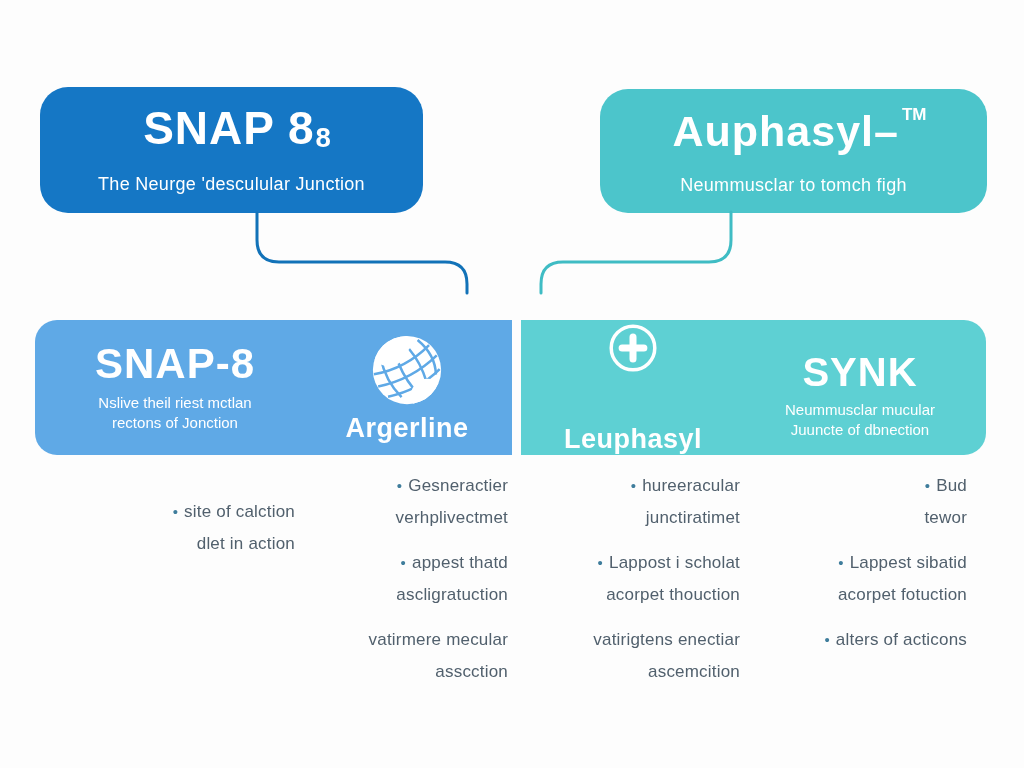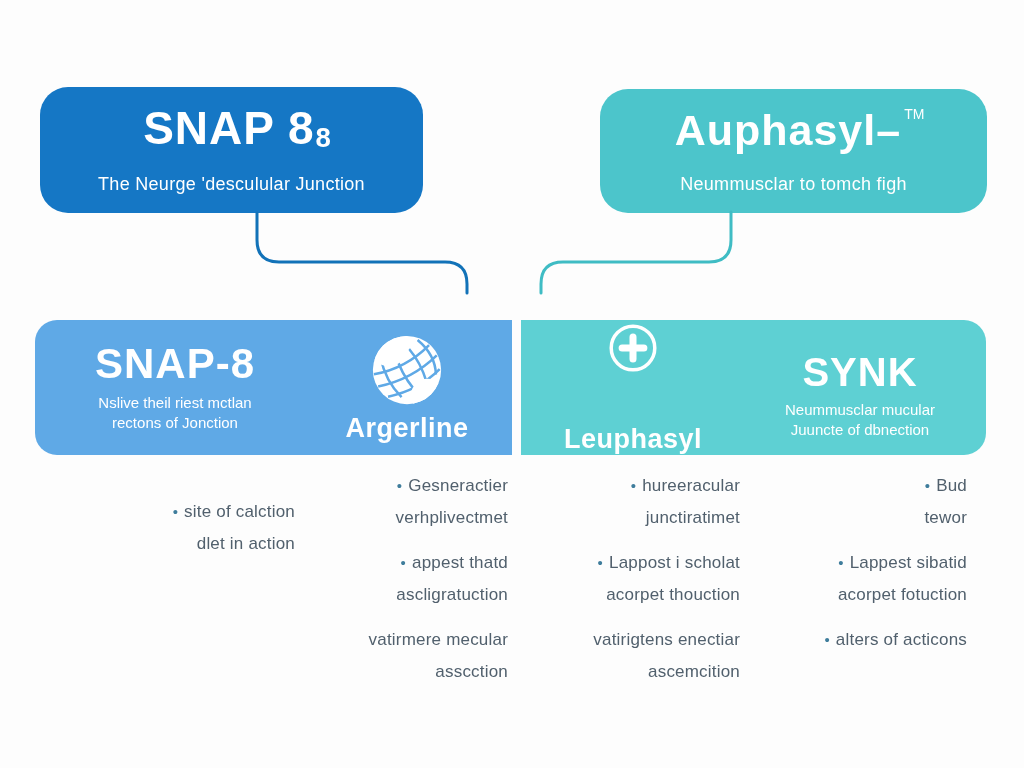--- a/index.html
+++ b/index.html
@@ -21,21 +21,21 @@
     align-items:center;justify-content:center;
     text-align:center;
   }
   .top-box.left{left:40px;top:87px;width:383px;height:126px;background:#1577c5;}
   .top-box.right{left:600px;top:89px;width:387px;height:124px;background:#4cc5cb;}
   .tb-title{
     font-size:46px;font-weight:700;letter-spacing:1px;line-height:1.0;margin-left:12px;
   }
   .top-box.right .tb-title{font-size:43px;}
   .sub8{font-size:0.6em;vertical-align:-0.1em;margin-left:1px;}
-  .tm{font-size:14px;font-weight:400;vertical-align:26px;margin-left:3px;letter-spacing:0;}
+  .tm{font-size:17px;font-weight:700;vertical-align:26px;margin-left:3px;letter-spacing:0;}
   .tb-subtitle{
     font-size:18px;font-weight:400;margin-top:22px;letter-spacing:0.3px;
   }
 
   
   .connectors{position:absolute;left:0;top:0;width:1024px;height:768px;pointer-events:none;}
 
   
   .band{position:absolute;top:320px;height:135px;}
   .band-left{left:35px;width:477px;background:#5fa9e6;border-radius:22px 0 0 22px;}

